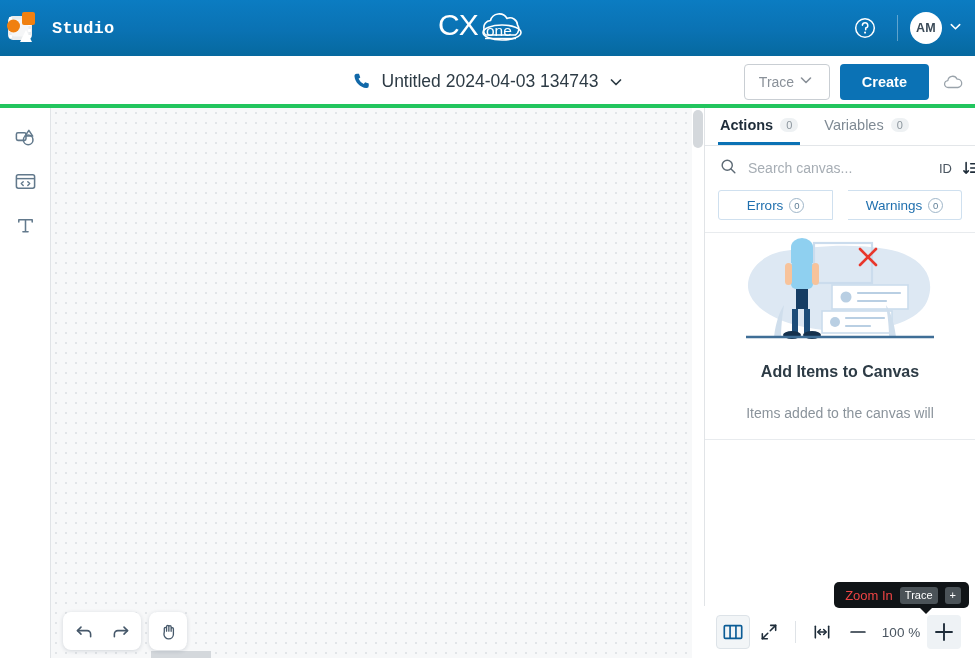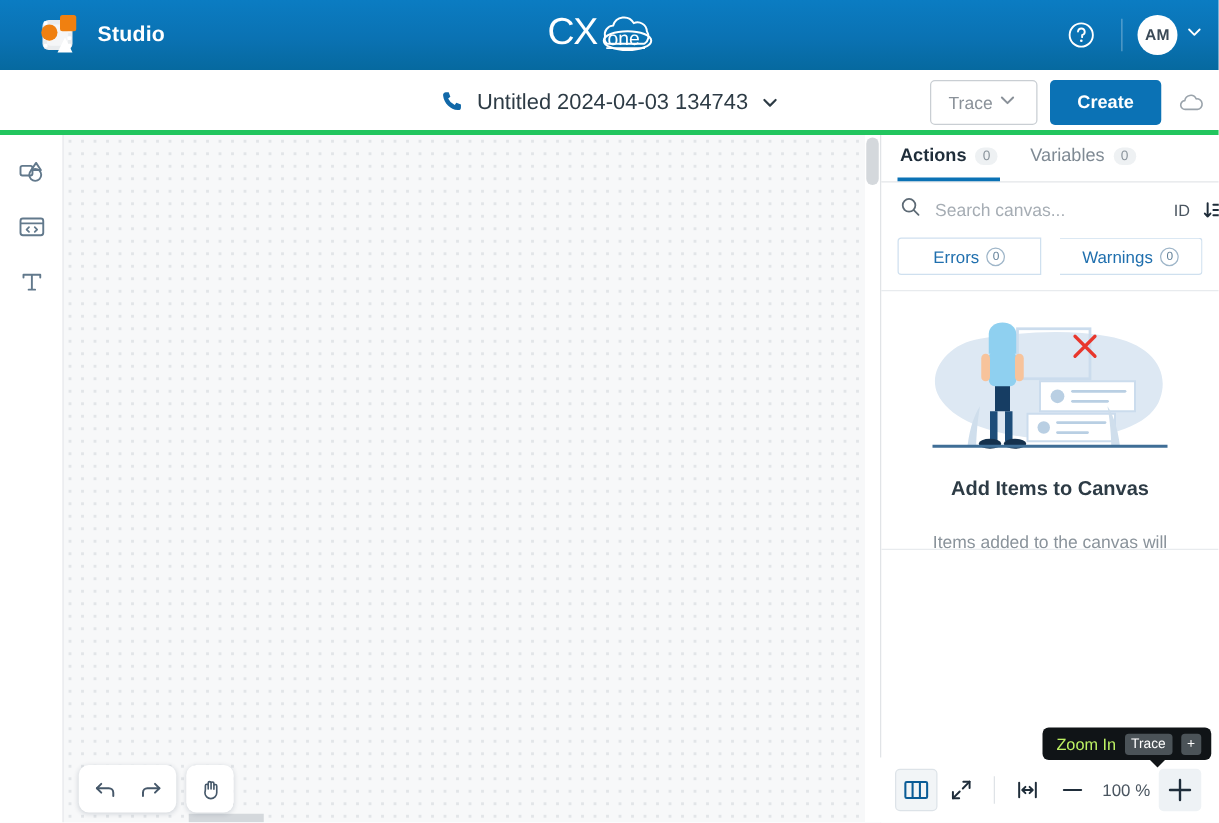--- a/index.html
+++ b/index.html
@@ -10,21 +10,21 @@
     overflow: hidden;
   }
   .app { position: relative; width: 975px; height: 658px; overflow: hidden; }
 
   
   .header {
     position: absolute; top: 0; left: 0; width: 975px; height: 56px;
     background: linear-gradient(180deg, #0b7cc2 0%, #0a72b3 55%, #06699f 100%);
     display: flex; align-items: center;
   }
-  .hdr-left { display: flex; align-items: center; padding-left: 28px; gap: 10px; }
+  .hdr-left { display: flex; align-items: center; padding-left: 2px; gap: 10px; font-family: Liberation Mono, monospace; }
   .studio-icon { width: 40px; height: 40px; position: relative; }
   .studio-label {
     color: #ffffff; font-size: 17px; font-weight: bold; letter-spacing: .2px;
   }
   .hdr-center {
     position: absolute; left: 0; right: 0; top: 0; height: 56px;
     display: flex; align-items: center; justify-content: center;
     pointer-events: none;
   }
   .cxone-logo { pointer-events: auto; }
@@ -172,21 +172,21 @@
   .seg-btn:first-child { border-radius: 3px 0 0 3px; }
   .seg-btn:last-child { border-radius: 0 3px 3px 0; border-left: none; margin-left: 15px; }
   .seg-badge {
     width: 15px; height: 15px; border-radius: 50%;
     border: 1px solid #9fb6c9; color: #5f7e96;
     font-size: 9.5px; display: flex; align-items: center; justify-content: center;
   }
 
   .empty-state {
     border-top: 1px solid #e8ebee;
-    padding-top: 20px;
+    padding-top: 0;
     text-align: center;
     overflow: hidden;
     height: 208px;
     position: relative;
   }
   .empty-illo { display: flex; justify-content: center; padding-top: 4px; }
   .empty-title {
     font-size: 16px; font-weight: bold; color: #2d3b45; margin-top: 18px;
   }
   .empty-sub {
@@ -215,21 +215,21 @@
     font-size: 13.5px; color: #4a5560; min-width: 48px; text-align: center;
   }
 
   .tooltip {
     position: absolute; right: 6px; bottom: 50px;
     background: #101417; border-radius: 5px;
     height: 26px; padding: 0 8px 0 11px;
     display: flex; align-items: center; gap: 7px;
     z-index: 20;
   }
-  .tooltip-text { color: #bef264; font-size: 13px; white-space: nowrap; }
+  .tooltip-text { color: #ef4444; font-size: 13px; white-space: nowrap; }
   .keycap {
     background: #4b5358; color: #ffffff; font-size: 11px;
     border-radius: 3px; padding: 2px 5px; line-height: 1;
     display: flex; align-items: center; justify-content: center;
     min-width: 15px; height: 17px;
   }
   .tooltip-arrow {
     position: absolute; bottom: -6px; right: 36px;
     width: 0; height: 0;
     border-left: 7px solid transparent;

